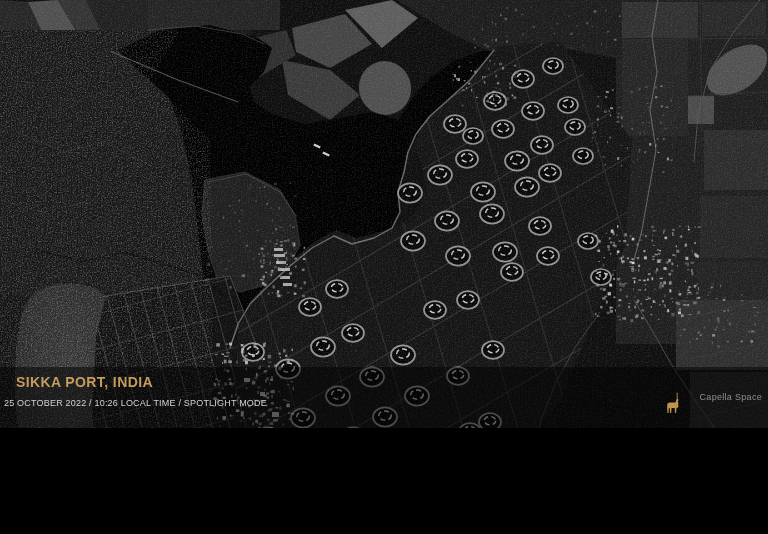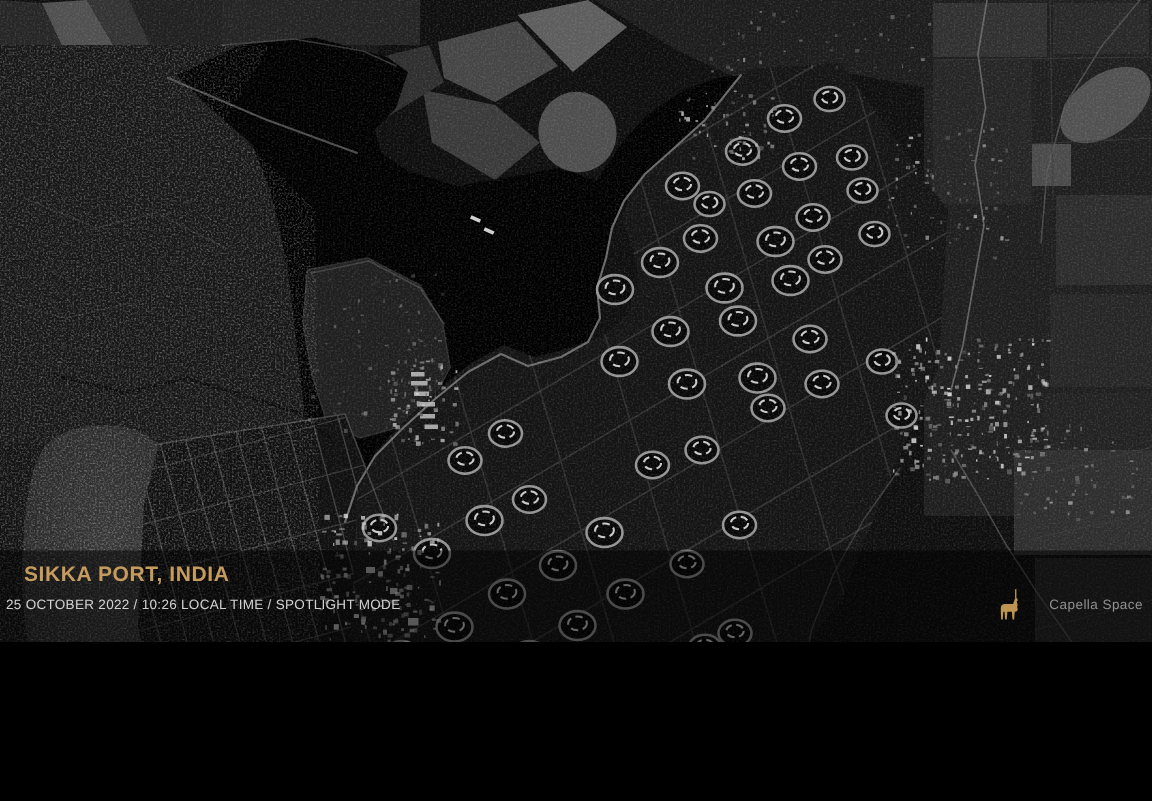--- a/index.html
+++ b/index.html
@@ -5,21 +5,21 @@
   html,body{margin:0;padding:0;background:#000;}
   .stage{position:relative;width:768px;height:428px;overflow:hidden;background:#0e0e0e;
          font-family:"Liberation Sans",sans-serif;}
   svg.scene{position:absolute;left:0;top:0;}
   .caption-bar{position:absolute;left:0;bottom:0;width:768px;height:61px;
                background:rgba(0,0,0,0.50);box-sizing:border-box;}
   .caption-title{position:absolute;left:16px;top:7px;color:var(--accent_gold,#c59b5e);
                  font-size:14px;font-weight:bold;letter-spacing:0.4px;}
   .caption-subtitle{position:absolute;left:4px;top:31px;color:var(--subtitle_gray,#d2d2d2);
                  font-size:9px;letter-spacing:0.2px;}
-  .logo{position:absolute;right:6px;bottom:10px;display:flex;align-items:center;gap:16px;}
+  .logo{position:absolute;right:6px;bottom:10px;display:flex;align-items:flex-start;gap:16px;}
   .logo svg{width:20px;height:26px;display:block;}
   .logo-goat{fill:var(--logo_gold,#bd9450);}
   .logo-text{color:var(--logo_gray,#8f8f8f);font-size:9px;letter-spacing:0.3px;padding-bottom:4px;}
 </style>
 </head>
 <body>
 
 <div class="stage">
 
   <svg class="scene" width="768" height="534" viewBox="0 0 768 534">

